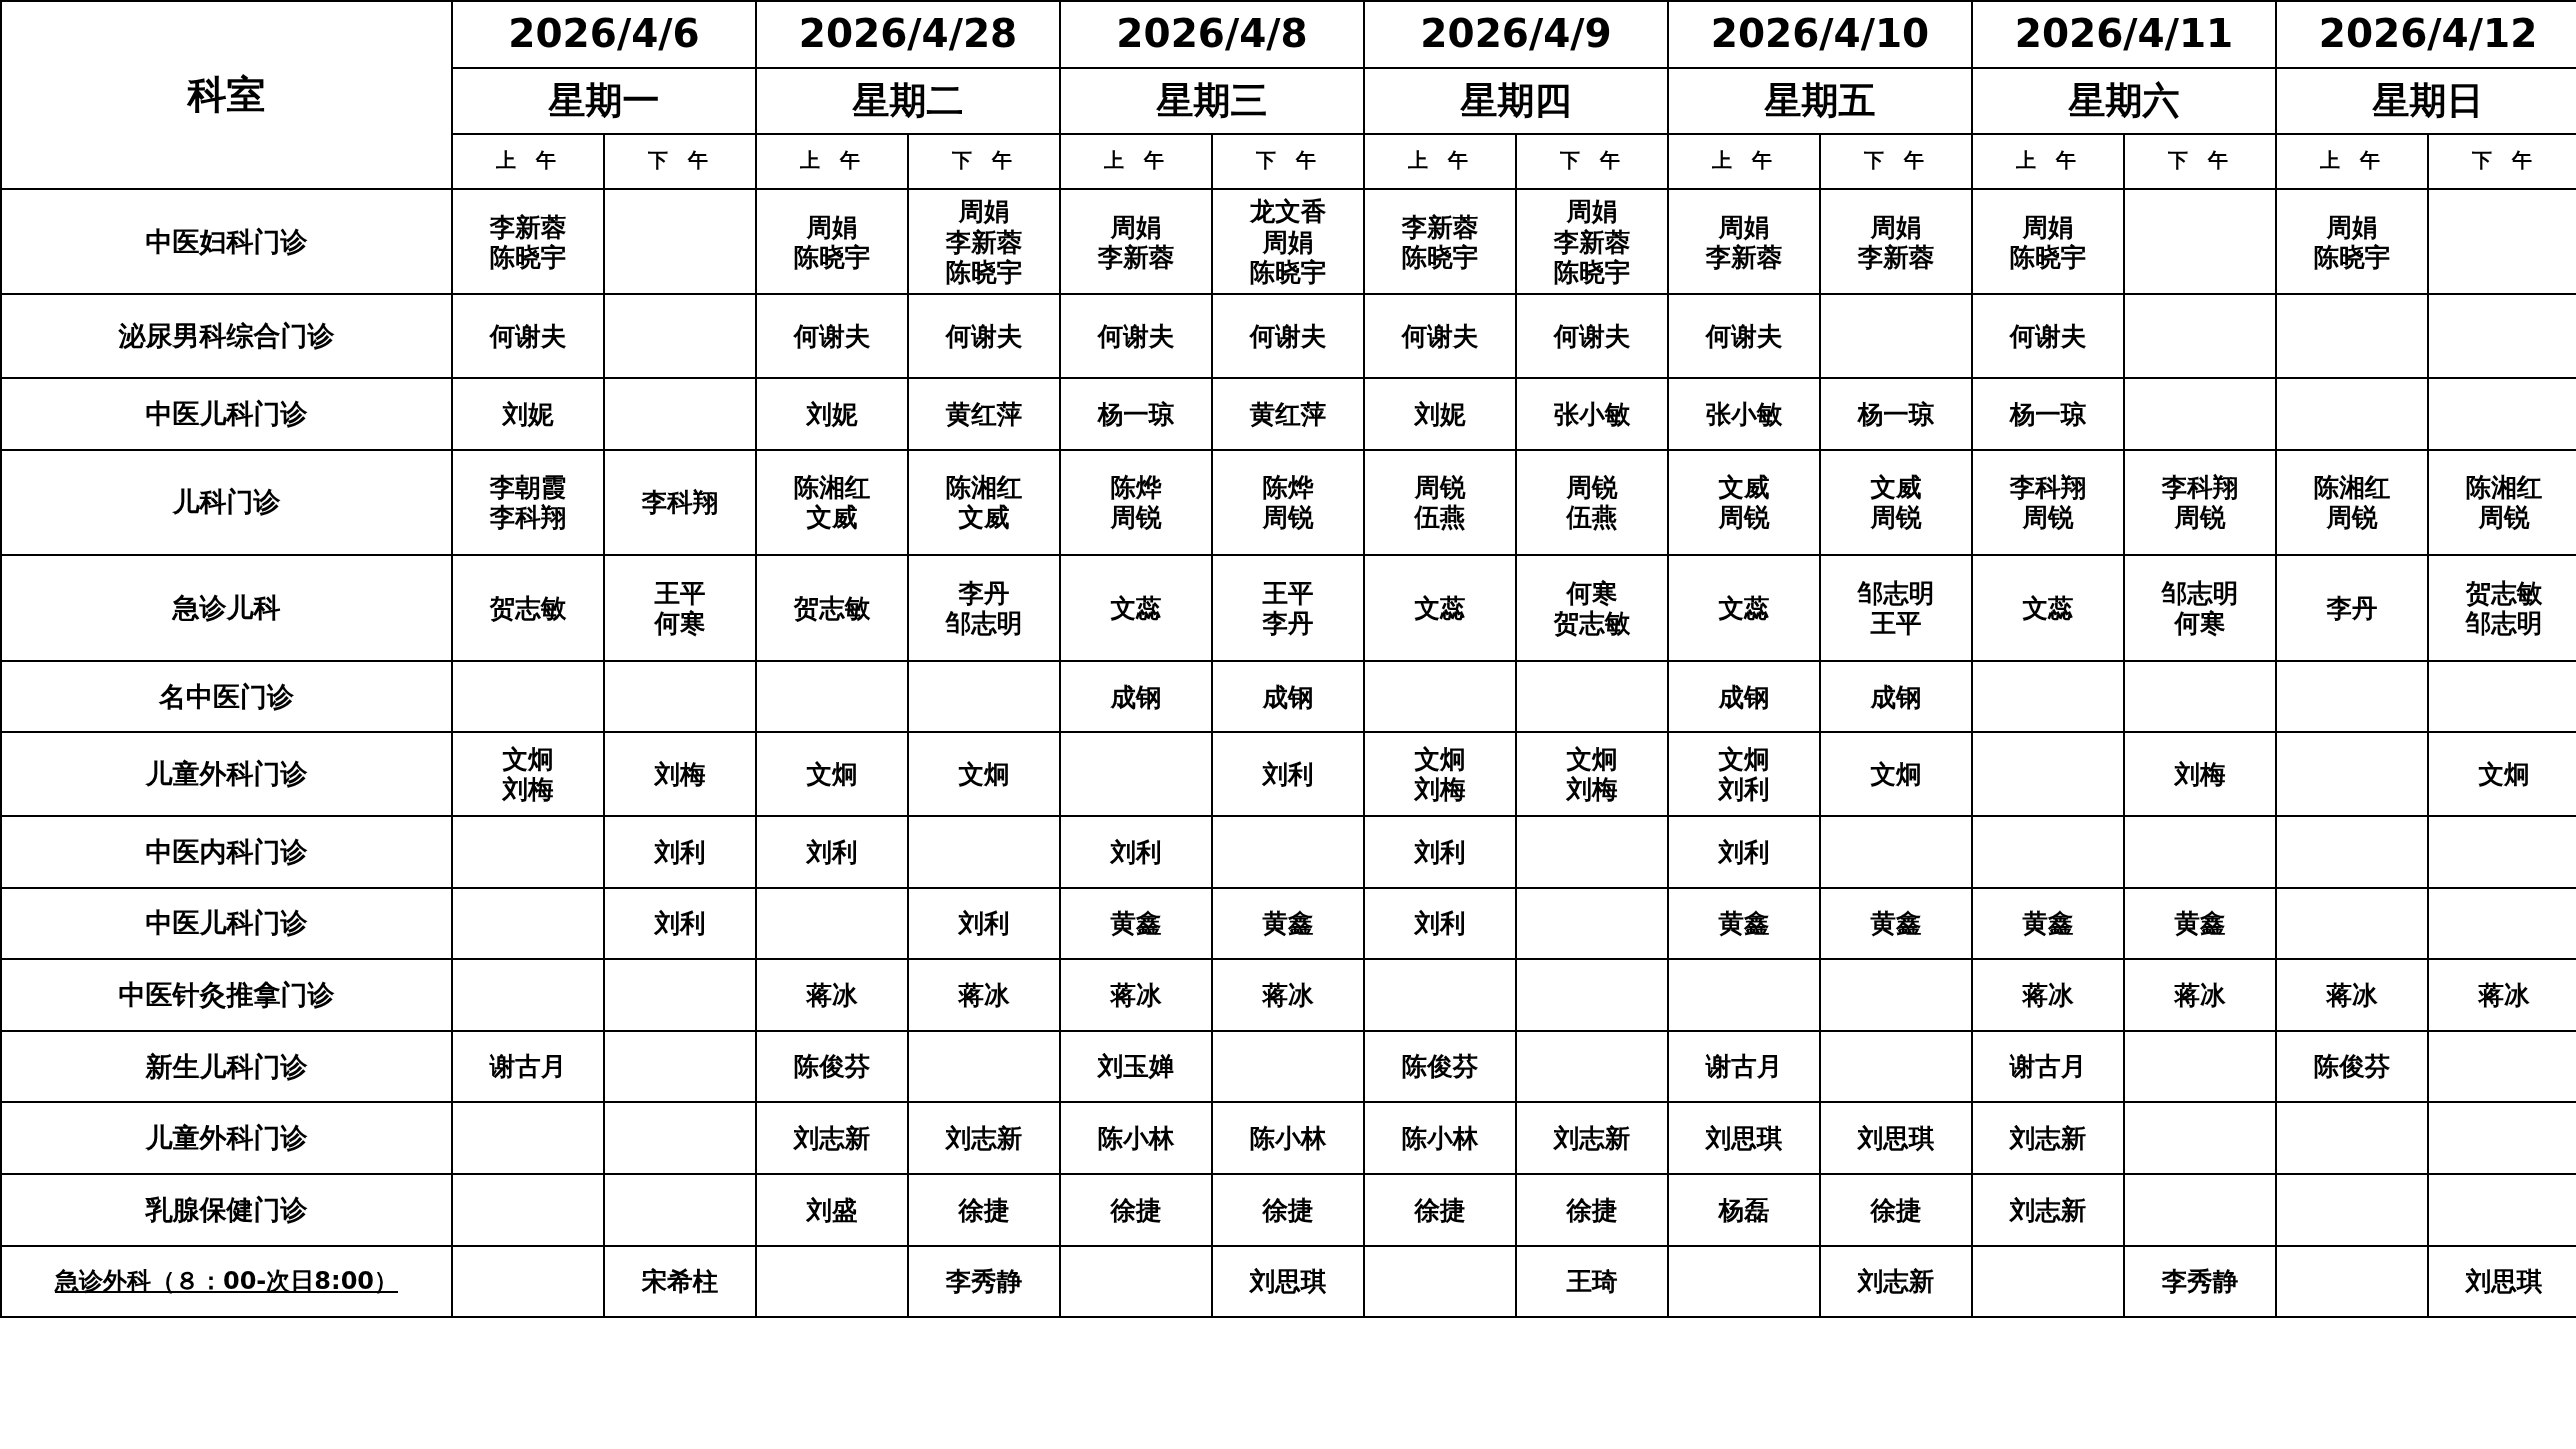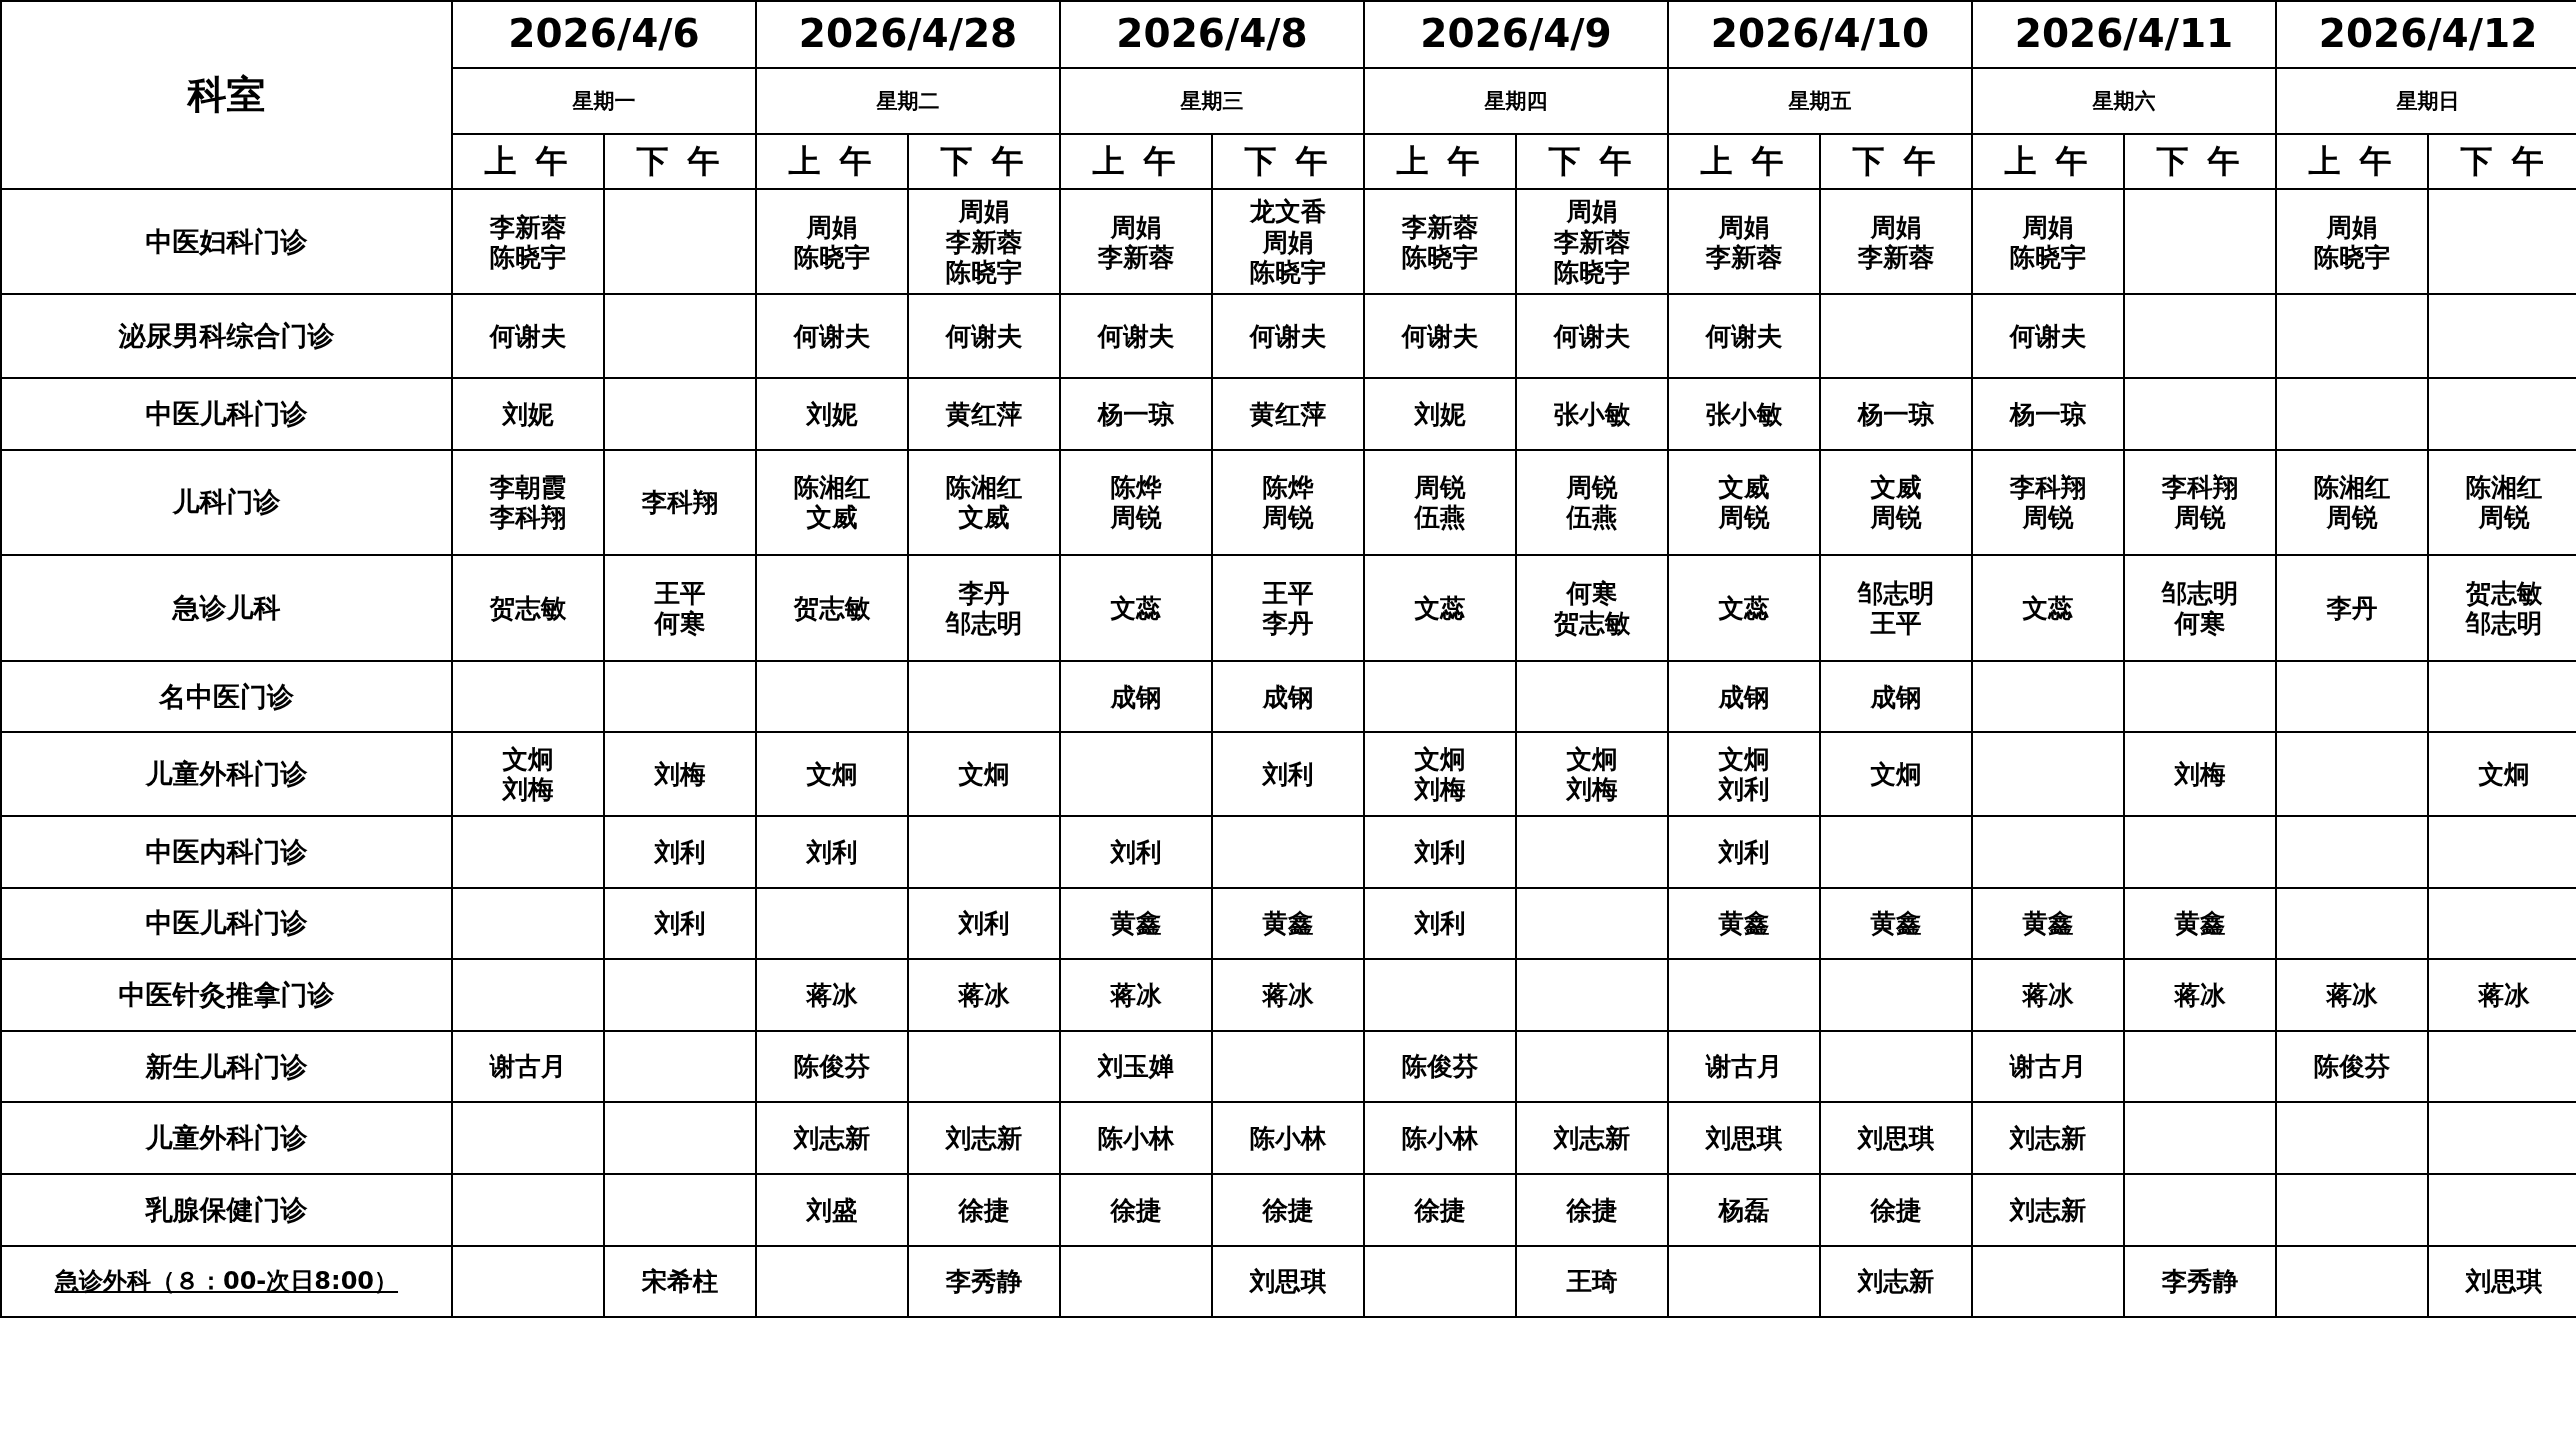--- a/index.html
+++ b/index.html
@@ -35,28 +35,29 @@
   
   col.dept { width: 451px; }
   col.slot { width: 152px; }
 
   
   tr.hdr-date td {
     font-size: 39px;
     height: 62px;
   }
   tr.hdr-week td {
-    font-size: 21px;
+    font-size: 37px;
     height: 62px;
     text-align: center;
   }
   tr.hdr-half td {
-    font-size: 32px;
+    font-size: 20px;
     height: 50px;
     letter-spacing: 4px;
+    font-family: Liberation Mono, monospace;
   }
   td.dept-head {
     font-size: 31px;
   }
 
   
   td.dept-cell {
     font-size: 27px;
     white-space: nowrap;
   }

